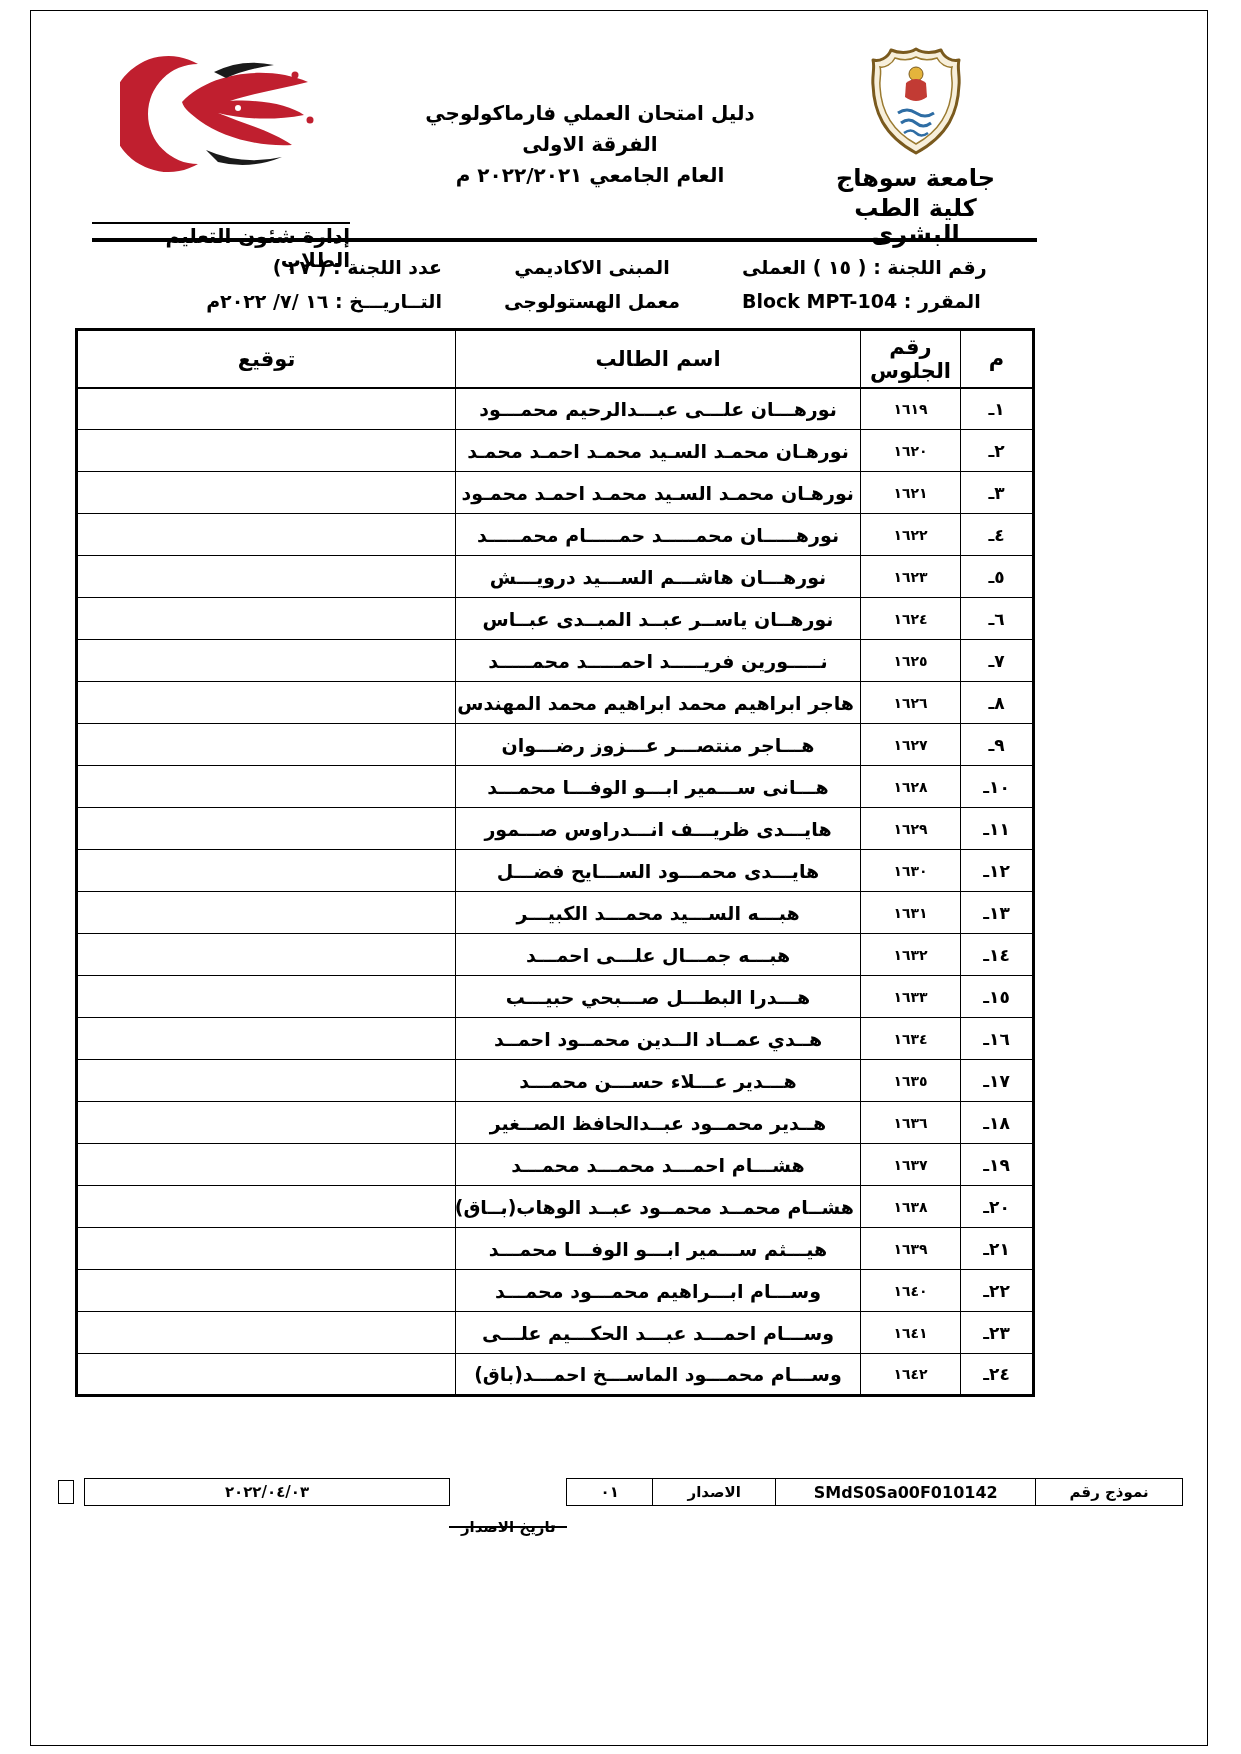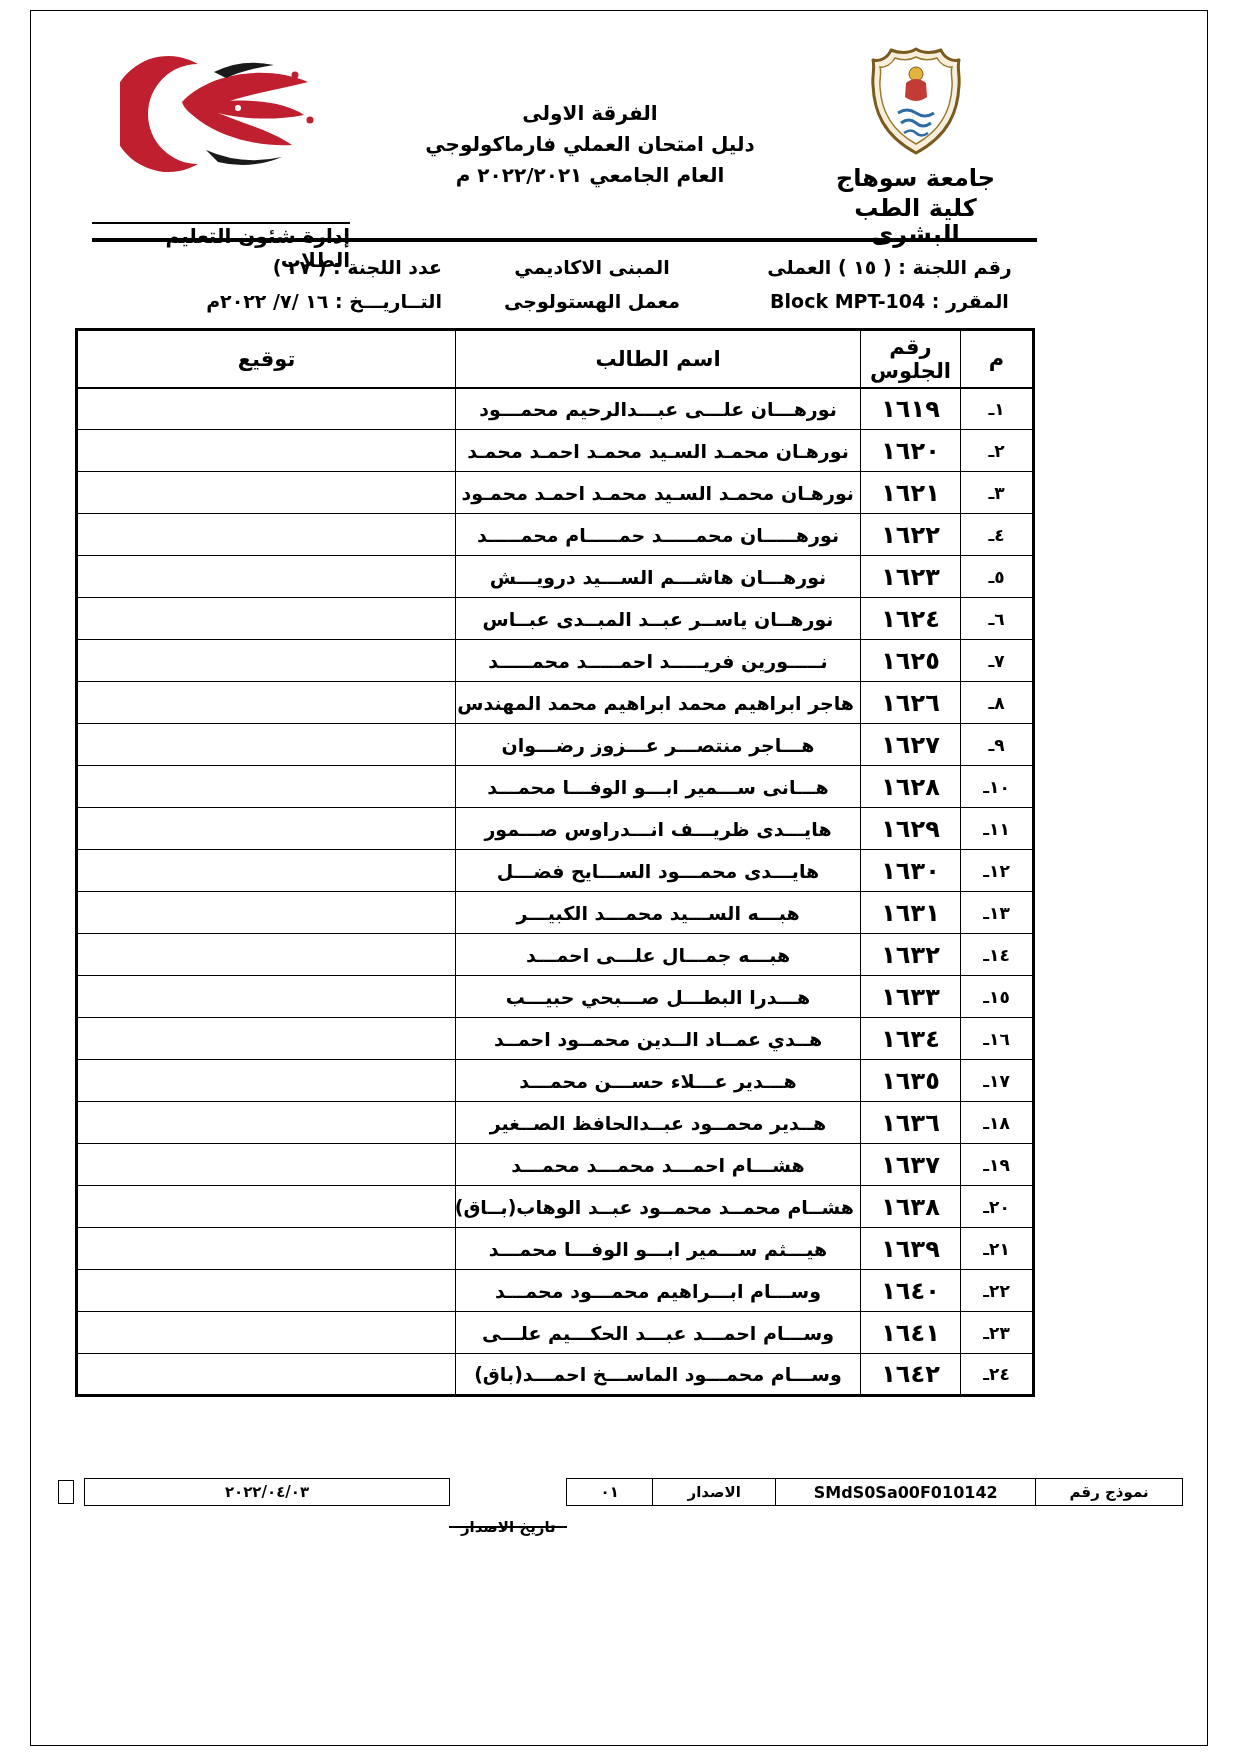--- a/index.html
+++ b/index.html
@@ -26,36 +26,36 @@
     text-align: center; direction: rtl; font-size: 20px; line-height: 31px;
   }
   .hdr-right { position: absolute; left: 818px; top: 45px; width: 195px; text-align: center; direction: rtl; }
   .hdr-right .uni-name { font-size: 24px; line-height: 26px; margin-top: 4px; }
 
   .rule { position: absolute; left: 92px; top: 238px; width: 945px; border-top: 4px solid #000; }
 
   
   .info { position: absolute; left: 92px; top: 250px; width: 945px; direction: rtl; font-size: 19px; }
   .info-row { display: flex; height: 34px; align-items: center; }
-  .info-c1 { width: 295px; text-align: center; }
+  .info-c1 { width: 295px; text-align: left; }
   .info-c2 { width: 300px; text-align: center; }
   .info-c3 { width: 350px; text-align: right; padding-left: 60px; }
 
   
   table.students {
     position: absolute; left: 75px; top: 328px; width: 960px;
     border-collapse: collapse; table-layout: fixed;
     direction: rtl; font-size: 19px;
   }
   table.students th, table.students td { border: 1.5px solid #000; padding: 0 6px; }
   table.students { border: 3px solid #000; }
   table.students thead th { height: 58px; font-size: 21px; line-height: 1.15; text-align: center; vertical-align: middle; border-bottom: 2.5px solid #000; }
   table.students tbody td { height: 42px; text-align: center; vertical-align: middle; }
   .col-idx  { width: 73px;  font-size: 17px; }
-  .col-seat { width: 100px; font-size: 24px; letter-spacing: 2px; }
+  .col-seat { width: 100px; font-size: 14px; letter-spacing: 2px; }
   .col-name { width: 405px; font-size: 19px; white-space: nowrap; overflow: hidden; }
   .col-sig  { }
 
   
   .footer {
     position: absolute; left: 58px; top: 1478px; width: 1124px; height: 28px;
     display: flex; direction: rtl; align-items: stretch; font-size: 15px;
   }
   .fcell {
     border: 1.5px solid #000; display: flex; align-items: center; justify-content: center;
@@ -83,22 +83,22 @@
       <path d="M94 24 Q122 10 154 17 Q126 21 106 30 Z" fill="#1a1a1a"></path>
       <path d="M86 102 Q122 118 162 109 Q130 122 98 114 Z" fill="#1a1a1a"></path>
       <circle cx="175" cy="27" r="3.5" fill="#c01f2f"></circle>
       <circle cx="190" cy="72" r="3.5" fill="#c01f2f"></circle>
       <circle cx="118" cy="60" r="3" fill="#ffffff"></circle>
     </svg>
   </div>
   <div class="admin-box" lang="ar">إدارة شئون التعليم الطلاب</div>
 
   <div class="hdr-center" lang="ar">
+    <div>دليل امتحان العملي فارماكولوجي</div>
     <div>الفرقة الاولى</div>
-    <div>دليل امتحان العملي فارماكولوجي</div>
     <div>العام الجامعي ٢٠٢٢/٢٠٢١ م</div>
   </div>
 
   <div class="hdr-right">
     <svg width="96" height="112" viewBox="0 0 96 112" aria-hidden="true">
       <path d="M48 4 C56 9 66 8 73 5 C76 13 85 17 91 15 C89 23 92 31 91 40 C90 66 81 90 48 108 C15 90 6 66 5 40 C4 31 7 23 5 15 C11 17 20 13 23 5 C30 8 40 9 48 4 Z" fill="#f7efdb" stroke="#7a5a1e" stroke-width="3" stroke-linejoin="round"></path>
       <path d="M48 12 C55 16 63 15 69 13 C72 19 79 23 84 22 C82 28 85 35 84 42 C83 63 75 84 48 99 C21 84 13 63 12 42 C11 35 14 28 12 22 C17 23 24 19 27 13 C33 15 41 16 48 12 Z" fill="#ffffff" stroke="#9a7a30" stroke-width="1.5"></path>
       <circle cx="48" cy="29" r="7" fill="#e4b43c" stroke="#7a5a1e" stroke-width="1"></circle>
       <path d="M38 38 Q48 30 58 38 L59 52 Q48 60 37 52 Z" fill="#c23b34"></path>
       <path d="M30 68 Q39 62 48 68 T66 68" fill="none" stroke="#2e6da4" stroke-width="3"></path>

